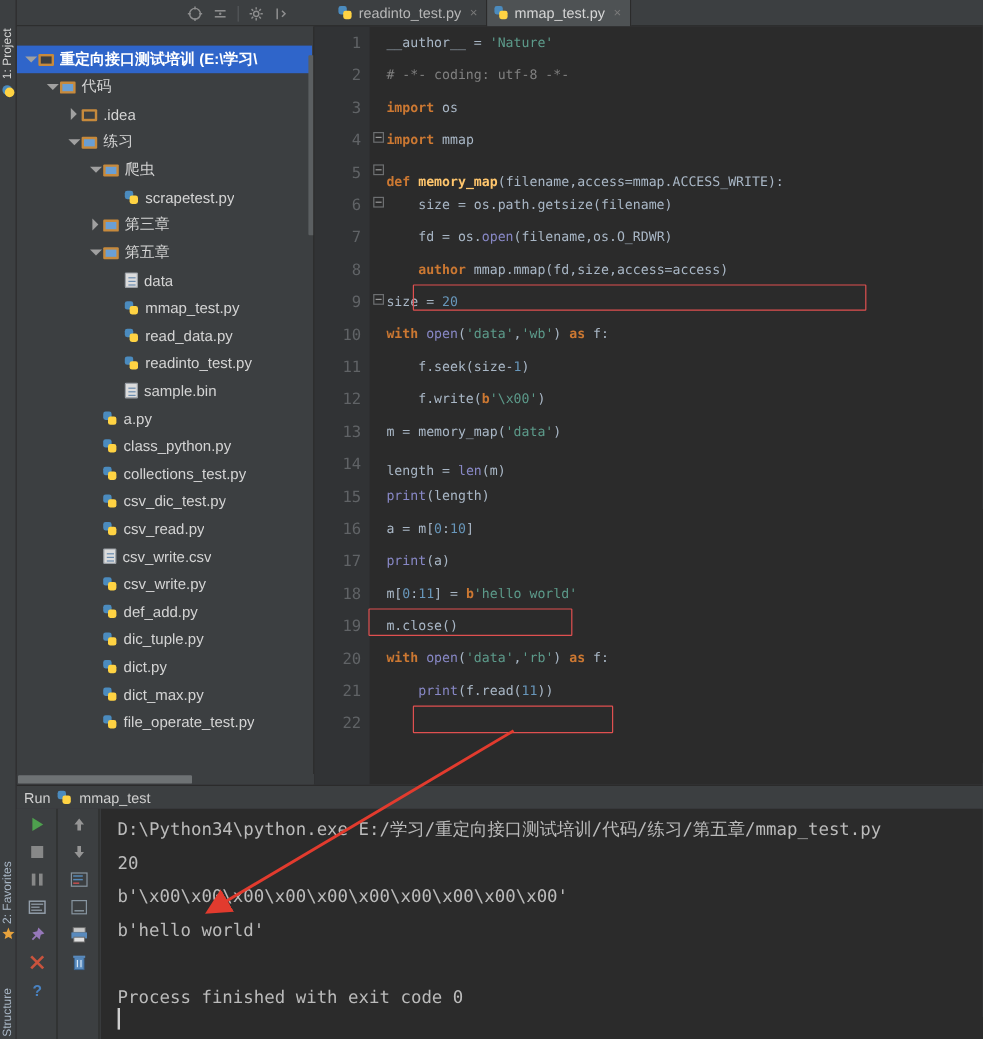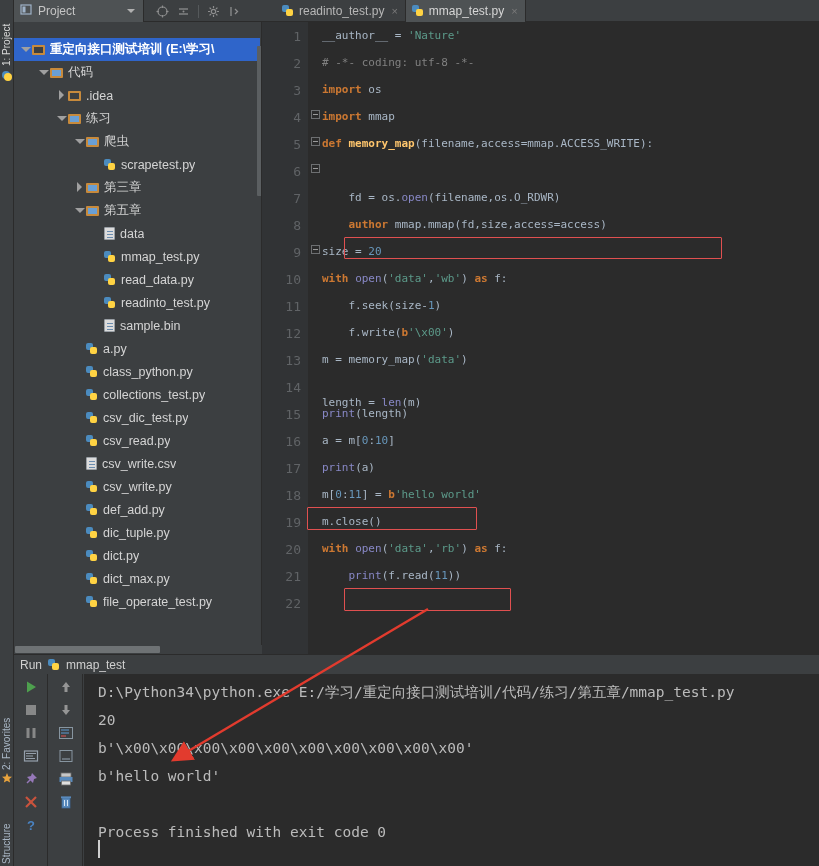--- a/index.html
+++ b/index.html
@@ -219,30 +219,20 @@
     <div class="vlabel fav">2: Favorites</div>
     <div class="stripicon" style="top:772px;">
       <svg width="12" height="12" viewBox="0 0 12 12">
           <polygon points="6,1 7.4,4.4 11,4.7 8.3,7.1 9.1,10.6 6,8.8 2.9,10.6 3.7,7.1 1,4.7 4.6,4.4" fill="#e8a33d"></polygon>
         </svg>
     </div>
     <div class="vlabel struct">Structure</div>
   </div>
 
   <div class="toolbar">
-    <div class="tb-proj">
-      <span>
-        <svg width="13" height="13" viewBox="0 0 13 13">
-            <rect x="1" y="2" width="10" height="9" fill="none" stroke="#9fb3c9" stroke-width="1.2"></rect>
-            <rect x="2.5" y="3.5" width="3" height="6" fill="#9fb3c9"></rect>
-          </svg>
-      </span>
-      <span class="lbl">Project</span>
-      <span class="tb-caret"></span>
-    </div>
     <div class="tb-icons">
       <span class="tbi">
         <svg width="13" height="13" viewBox="0 0 13 13">
             <circle cx="6.5" cy="6.5" r="4.5" fill="none" stroke="#a8a8a8" stroke-width="1.2"></circle>
             <line x1="6.5" y1="0.5" x2="6.5" y2="3" stroke="#a8a8a8" stroke-width="1.2"></line>
             <line x1="6.5" y1="10" x2="6.5" y2="12.5" stroke="#a8a8a8" stroke-width="1.2"></line>
             <line x1="0.5" y1="6.5" x2="3" y2="6.5" stroke="#a8a8a8" stroke-width="1.2"></line>
             <line x1="10" y1="6.5" x2="12.5" y2="6.5" stroke="#a8a8a8" stroke-width="1.2"></line>
           </svg>
       </span>
@@ -521,29 +511,30 @@
         <div class="gl" style="top: 514px;">20</div>
         <div class="gl" style="top: 541px;">21</div>
         <div class="gl" style="top: 568px;">22</div>
       </div>
     <div class="codearea" id="codearea">
 
     <div class="cline" style="top: 0px;">__author__ = <span class="str2">'Nature'</span></div>
         <div class="cline" style="top: 27px;"><span class="cm"># -*- coding: utf-8 -*-</span></div>
         <div class="cline" style="top: 54px;"><span class="kw">import</span> os</div>
         <div class="cline" style="top: 81px;"><span class="kw">import</span> mmap</div>
-        <div class="cline" style="top: 108px;"><span class="kw">def</span> <span class="fn">memory_map</span>(filename,access=mmap.ACCESS_WRITE):</div>
+        <div class="cline" style="top: 116px;"><span class="kw">def</span> <span class="fn">memory_map</span>(filename,access=mmap.ACCESS_WRITE):</div>
+        <div class="cline" style="top: 135px;">    size = os.path.getsize(filename)</div>
         <div class="cline" style="top: 162px;">    fd = os.<span class="bi">open</span>(filename,os.O_RDWR)</div>
         <div class="cline" style="top: 189px;">    <span class="kw">author</span> mmap.mmap(fd,size,access=access)</div>
         <div class="cline" style="top: 216px;">size = <span class="num">20</span></div>
         <div class="cline" style="top: 243px;"><span class="kw">with</span> <span class="bi">open</span>(<span class="str2">'data'</span>,<span class="str2">'wb'</span>) <span class="kw">as</span> f:</div>
         <div class="cline" style="top: 270px;">    f.seek(size-<span class="num">1</span>)</div>
         <div class="cline" style="top: 297px;">    f.write(<span class="kw">b</span><span class="str2">'\x00'</span>)</div>
         <div class="cline" style="top: 324px;">m = memory_map(<span class="str2">'data'</span>)</div>
-        <div class="cline" style="top: 367px;">length = <span class="bi">len</span>(m)</div>
+        <div class="cline" style="top: 357px;">length = <span class="bi">len</span>(m)</div>
         <div class="cline" style="top: 378px;"><span class="bi">print</span>(length)</div>
         <div class="cline" style="top: 405px;">a = m[<span class="num">0</span>:<span class="num">10</span>]</div>
         <div class="cline" style="top: 432px;"><span class="bi">print</span>(a)</div>
         <div class="cline" style="top: 459px;">m[<span class="num">0</span>:<span class="num">11</span>] = <span class="kw">b</span><span class="str2">'hello world'</span></div>
         <div class="cline" style="top: 486px;">m.close()</div>
         <div class="cline" style="top: 513px;"><span class="kw">with</span> <span class="bi">open</span>(<span class="str2">'data'</span>,<span class="str2">'rb'</span>) <span class="kw">as</span> f:</div>
         <div class="cline" style="top: 540px;">    <span class="bi">print</span>(f.read(<span class="num">11</span>))</div>
         <div class="cline" style="top: 567px;"></div>
       </div>
 

